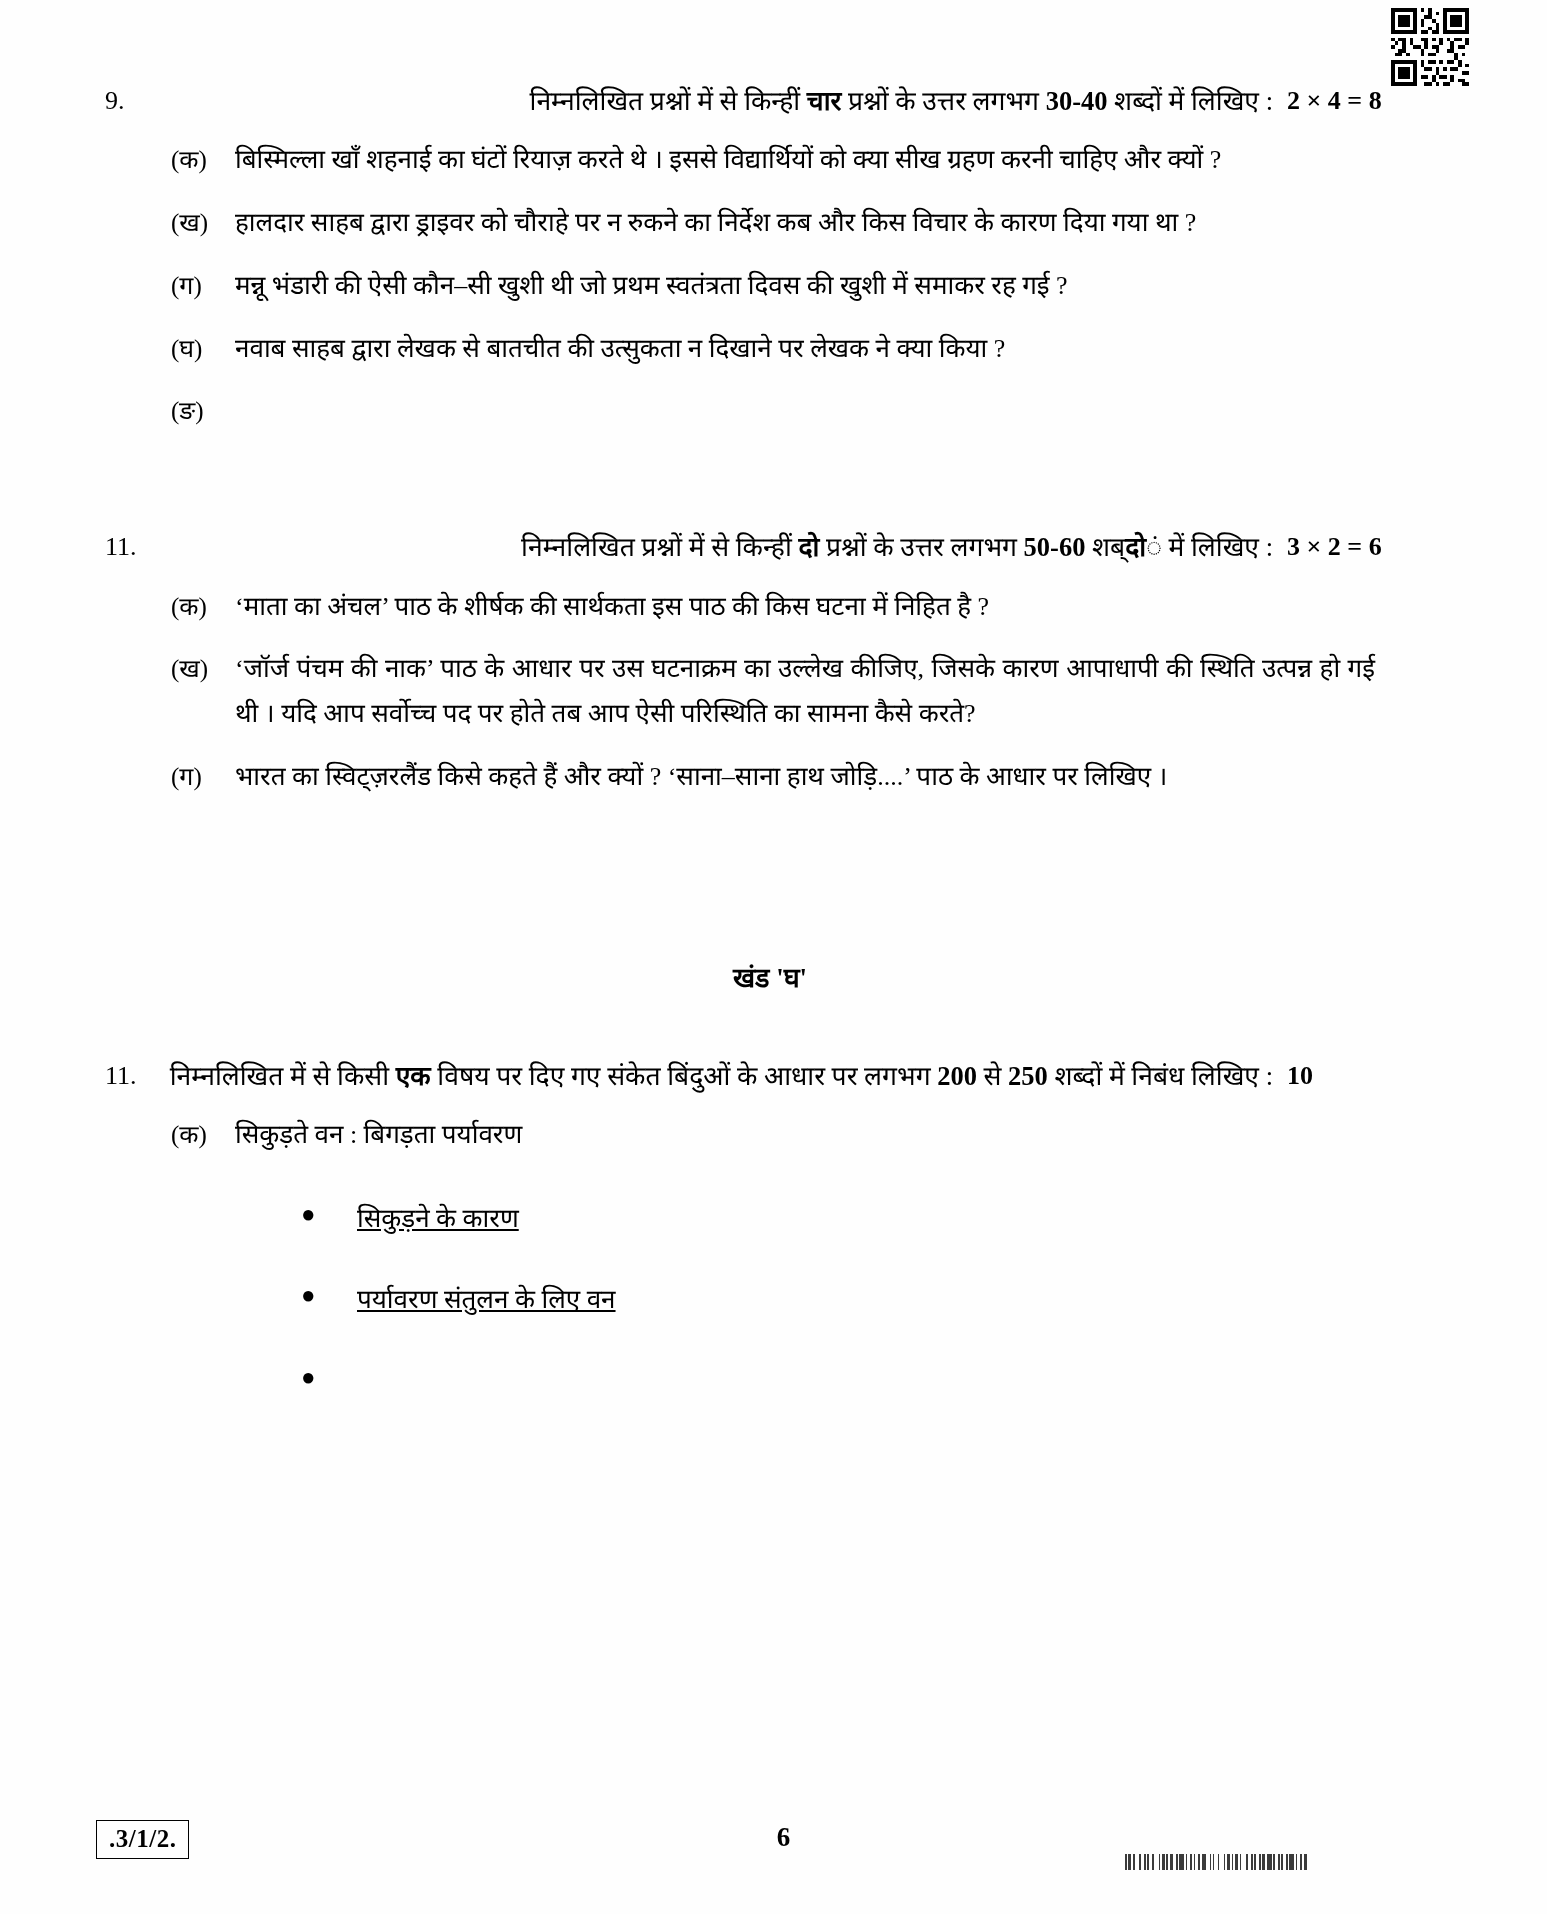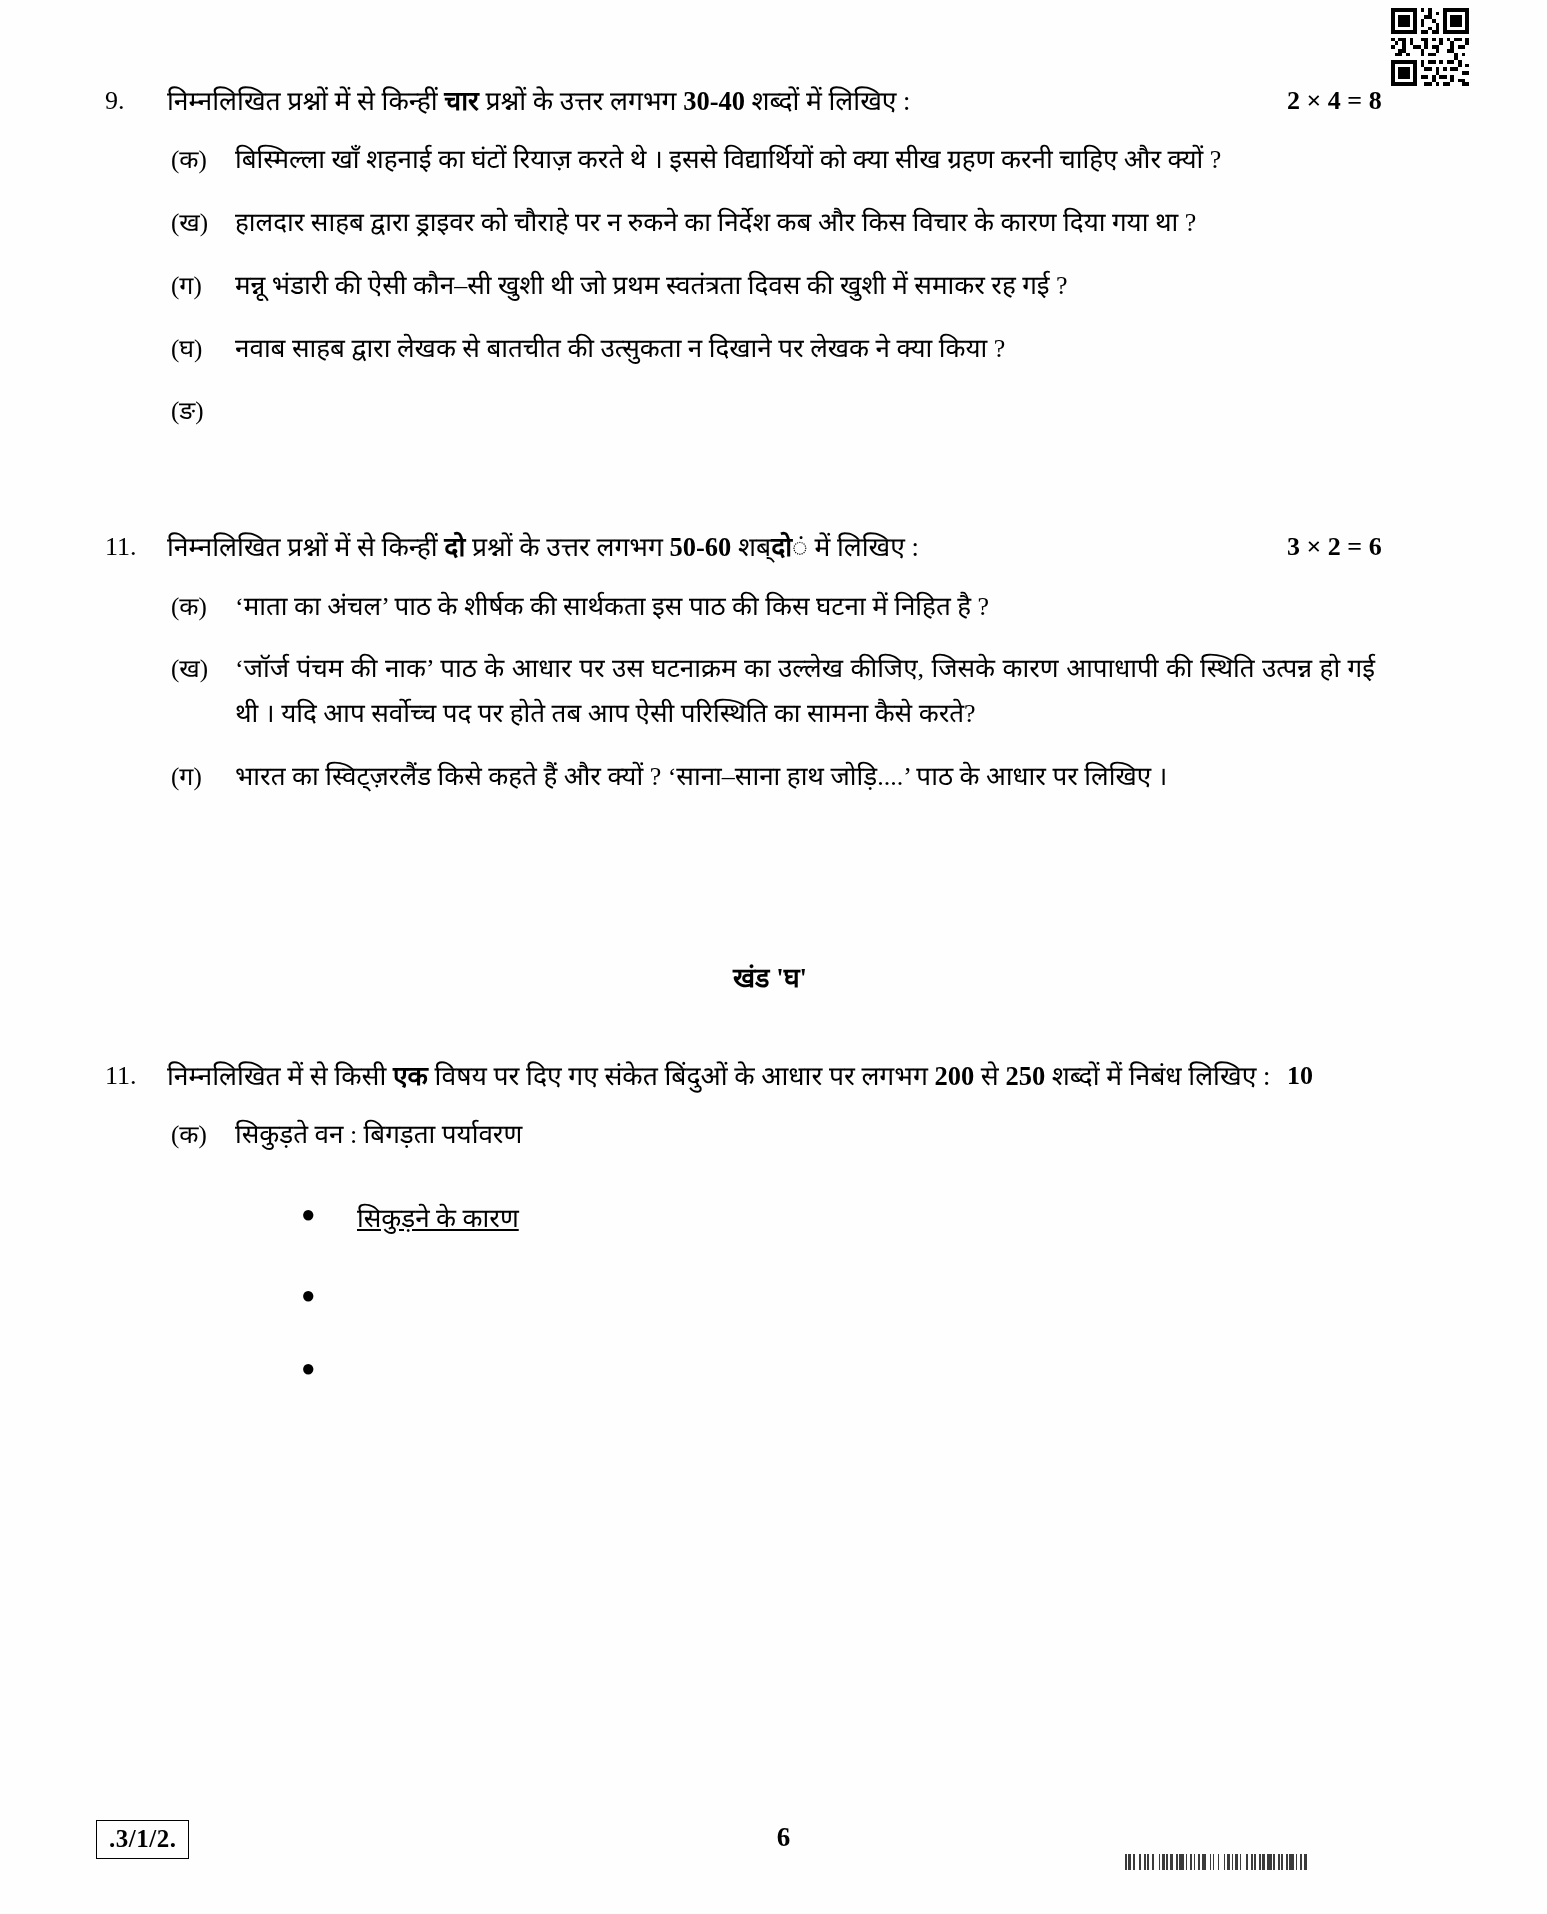--- a/index.html
+++ b/index.html
@@ -48,20 +48,21 @@
   }
   .q-num {
     width: 62px;
     flex: 0 0 62px;
     font-family: "Liberation Serif", serif;
     font-size: 26px;
   }
   .q-head-text {
     flex: 1 1 auto;
     padding-right: 14px;
+    text-align: right;
   }
   .q-marks {
     flex: 0 0 auto;
     white-space: nowrap;
     font-size: 26px;
     font-weight: bold;
     min-width: 118px;
   }
   .bold { font-weight: bold; }
 
@@ -333,20 +334,21 @@
           <div class="sub-text">सिकुड़ते वन  : बिगड़ता पर्यावरण</div>
         </div>
       </div>
       <ul class="bullet-list">
         <li class="bullet-item">
           <span class="bullet-dot">●</span>
           <span class="bullet-text">सिकुड़ने के कारण</span>
         </li>
         <li class="bullet-item">
           <span class="bullet-dot">●</span>
+          <span class="bullet-text">पर्यावरण संतुलन के लिए वन</span>
         </li>
         <li class="bullet-item">
           <span class="bullet-dot">●</span>
         </li>
       </ul>
     </div>
 
   </div>
 
   <div class="footer">

